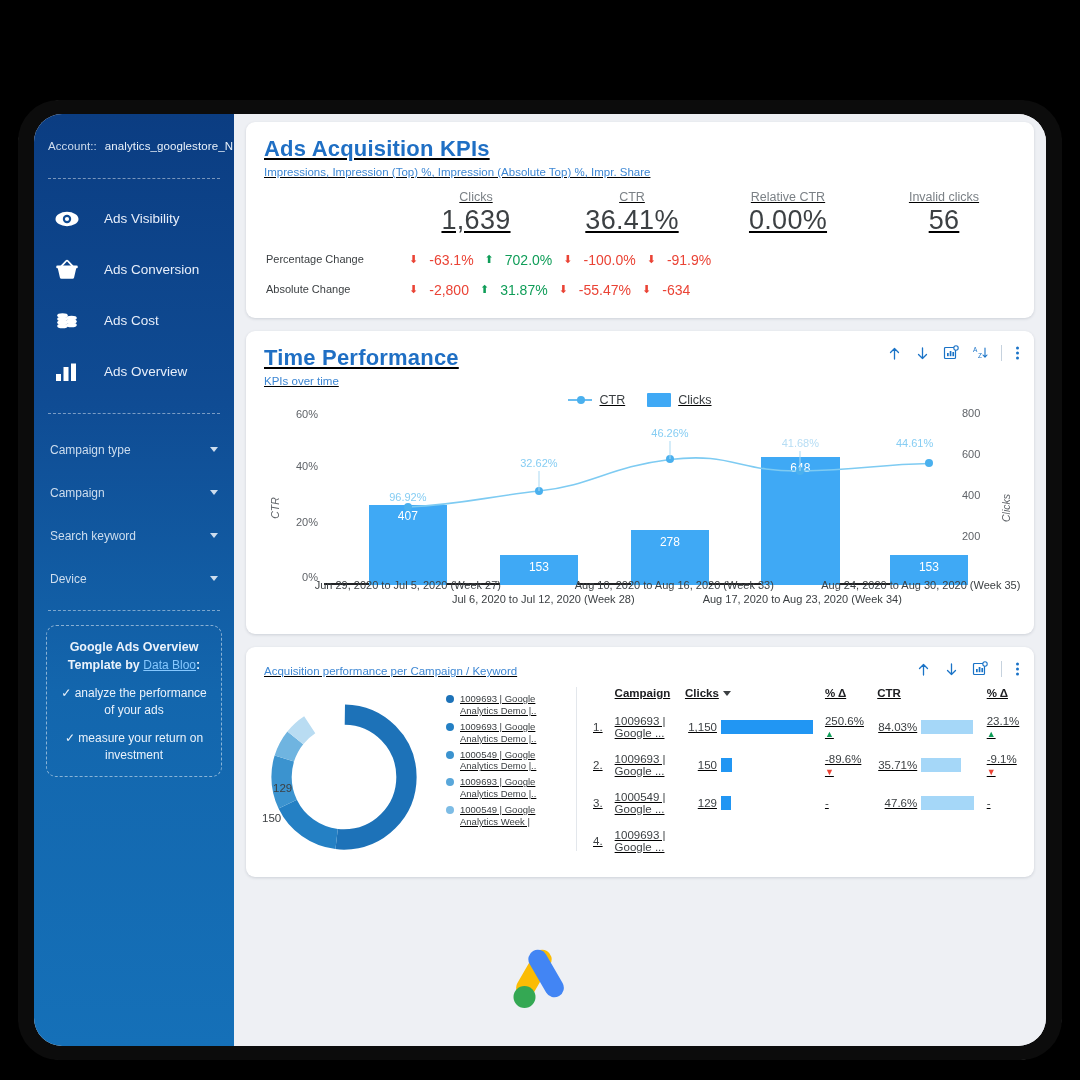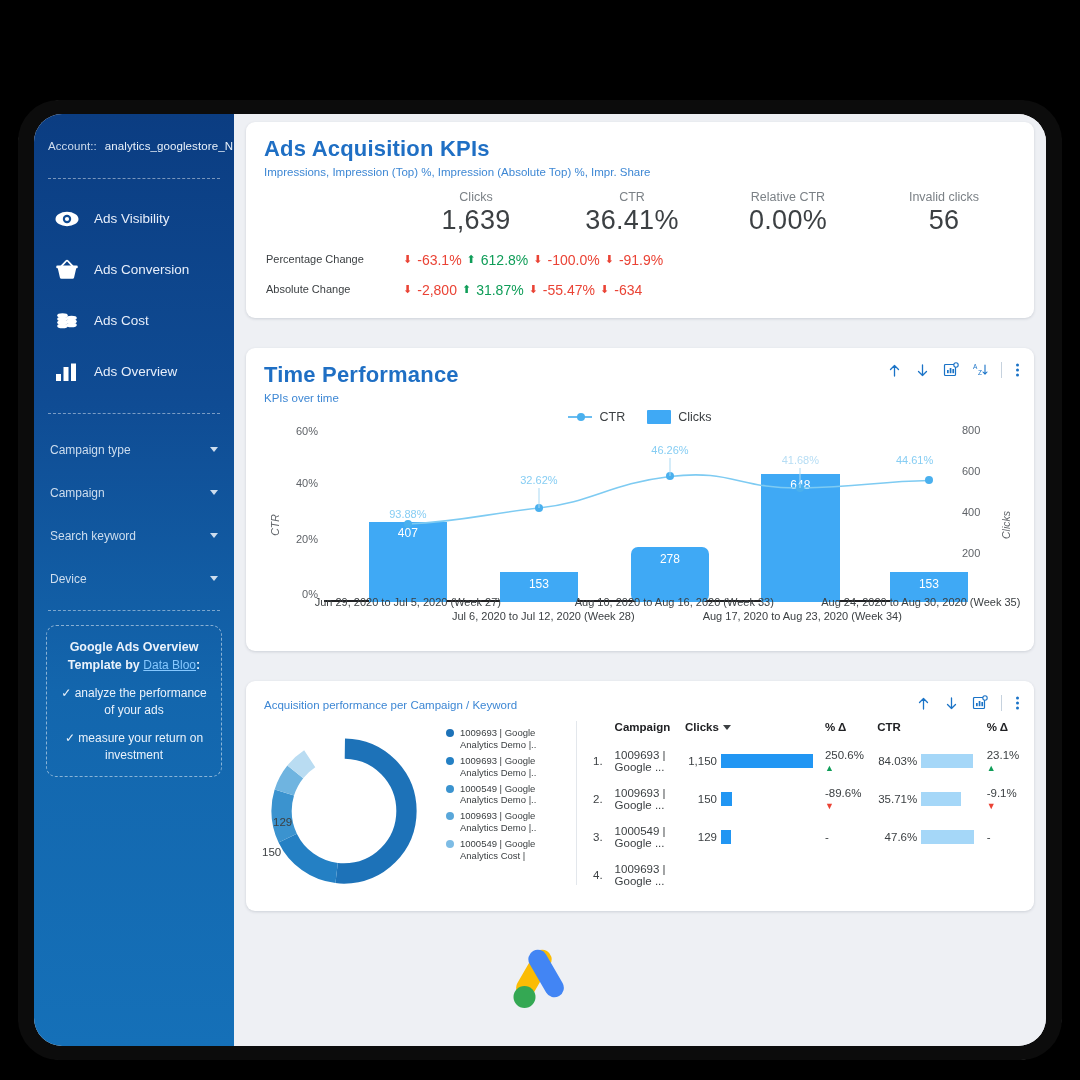--- a/index.html
+++ b/index.html
@@ -48,21 +48,21 @@
   }
   .account-label { color: #cfddee; }
   .account-value { color: #e9f1fa; }
   .dash-div {
     margin: 26px 14px 0 14px;
     border-top: 1px dashed rgba(255,255,255,.45);
     height: 0;
   }
   .nav { margin-top: 14px; }
   .nav-item {
-    display: flex; align-items: center; gap: 14px;
+    display: flex; align-items: center; gap: 24px;
     height: 51px; padding: 0 0 0 20px;
     font-size: 13.5px; color: #e7eefa; cursor: pointer;
   }
   .nav-item.active { background: #1a8fd8; font-weight: bold; color: #fff; }
   .nav-ico { width: 26px; height: 26px; display: flex; align-items: center; justify-content: center; }
   .nav-ico svg { display: block; }
 
   .filters { margin-top: 14px; }
   .filter-row {
     display: flex; align-items: center; justify-content: space-between;
@@ -85,37 +85,37 @@
 
   
   .content {
     flex: 1; height: 100%; background: #eef0f4;
     padding: 8px 12px 0 12px;
     overflow: hidden;
   }
   .card {
     background: #fff; border-radius: 9px;
     box-shadow: 0 1px 3px rgba(40,50,70,.16);
-    margin-bottom: 30px; position: relative;
+    margin-bottom: 13px; position: relative; text-decoration: underline;
   }
   .card-title { color: #1f6fc4; font-weight: bold; font-size: 22px; letter-spacing: .2px; }
   .card-sub { color: #3d87d4; font-size: 11.5px; margin-top: 4px; }
   .card-head { padding: 14px 18px 0 18px; }
 
   
   .kpi-card { padding-bottom: 14px; }
   .kpi-grid { margin-top: 12px; padding: 0 12px; }
   .kpi-row { display: flex; align-items: center; }
   .kpi-rowlabel { width: 140px; flex: 0 0 140px; font-size: 11px; color: #3c4043; padding-left: 8px; }
   .kpi-col { flex: 1; text-align: center; }
   .kpi-name { font-size: 12.5px; color: #7b8186; }
   .kpi-value { font-size: 27px; color: #3c4043; margin-top: 1px; letter-spacing: .3px; }
   .kpi-row.metrics { margin-bottom: 8px; }
   .kpi-row.chg { height: 30px; }
-  .chg { font-size: 14px; display: inline-flex; align-items: center; gap: 5px; }
+  .chg { font-size: 14px; display: inline-flex; align-items: center; gap: 11px; }
   .chg.neg { color: #ea4335; }
   .chg.pos { color: #0f9d58; }
   .arrow { font-size: 11px; line-height: 1; }
 
   
   .tools { position: absolute; right: 14px; top: 14px; display: flex; align-items: center; gap: 13px; }
   .tool { color: #1a73c7; cursor: pointer; display: flex; align-items: center; }
   .tool svg { display: block; }
   .tool-div { width: 1px; height: 16px; background: #c6d2de; }
 
@@ -292,21 +292,21 @@
               </div>
             </div>
             <div class="kpi-row chg">
               <div class="kpi-rowlabel">Percentage Change</div>
               <div class="kpi-col"><span class="chg neg">
                       <span class="arrow">⬇</span>
                       <span>-63.1%</span>
                     </span></div>
               <div class="kpi-col"><span class="chg pos">
                       <span class="arrow">⬆</span>
-                      <span>612.8%</span>
+                      <span>702.0%</span>
                     </span></div>
               <div class="kpi-col"><span class="chg neg">
                       <span class="arrow">⬇</span>
                       <span>-100.0%</span>
                     </span></div>
               <div class="kpi-col"><span class="chg neg">
                       <span class="arrow">⬇</span>
                       <span>-91.9%</span>
                     </span></div>
             </div>
@@ -403,21 +403,21 @@
             <div class="baseline"></div>
 
             <div class="plotarea">
 
               <div class="bar" style="left:6.5%;width:12.6%;height:80px;">
                 <div class="barval" style="top:4px">407</div>
               </div>
               <div class="bar" style="left:27.5%;width:12.6%;height:30px;">
                 <div class="barval" style="top:5px">153</div>
               </div>
-              <div class="bar" style="left:48.5%;width:12.6%;height:55px;border-radius:7px;">
+              <div class="bar" style="left:48.5%;width:12.6%;height:55px;">
                 <div class="barval" style="top:5px">278</div>
               </div>
               <div class="bar" style="left:69.4%;width:12.6%;height:128px;">
                 <div class="barval" style="top:4px">648</div>
               </div>
               <div class="bar" style="left:90%;width:12.6%;height:30px;">
                 <div class="barval" style="top:5px">153</div>
               </div>
 
               <svg width="100%" height="158" viewBox="0 0 100 158" preserveAspectRatio="none" style="position:absolute;left:0;top:0;overflow:visible">
@@ -426,21 +426,21 @@
               <div class="dot" style="left:12.8%;top:88px;"></div>
               <div class="dot" style="left:33.8%;top:72px;"></div>
               <div class="dot" style="left:54.8%;top:40px;"></div>
               <div class="dot" style="left:75.7%;top:52px;"></div>
               <div class="dot" style="left:96.3%;top:44px;"></div>
 
               <div class="stem" style="left:33.8%;top:52px;height:20px;"></div>
               <div class="stem" style="left:54.8%;top:22px;height:18px;"></div>
               <div class="stem" style="left:75.7%;top:32px;height:20px;"></div>
 
-              <div class="ctrlabel" style="left:12.8%;top:72px;">93.88%</div>
+              <div class="ctrlabel" style="left:12.8%;top:72px;">96.92%</div>
               <div class="ctrlabel" style="left:33.8%;top:38px;">32.62%</div>
               <div class="ctrlabel" style="left:54.8%;top:8px;">46.26%</div>
               <div class="ctrlabel" style="left:75.7%;top:18px;color:#b6ddf4">41.68%</div>
               <div class="ctrlabel" style="left:94%;top:18px;">44.61%</div>
 
               <div class="xlabels">
                 <div class="xlab" style="left:12.8%;top:2px;">Jun 29, 2020 to Jul 5, 2020 (Week 27)</div>
                 <div class="xlab" style="left:34.5%;top:16px;">Jul 6, 2020 to Jul 12, 2020 (Week 28)</div>
                 <div class="xlab" style="left:55.5%;top:2px;">Aug 10, 2020 to Aug 16, 2020 (Week 33)</div>
                 <div class="xlab" style="left:76%;top:16px;">Aug 17, 2020 to Aug 23, 2020 (Week 34)</div>
@@ -509,21 +509,21 @@
               <div class="ple">
                     <span class="pdot" style="background:#3b93cf"></span>
                     <span><span>1000549 | Google</span><br><span>Analytics Demo |..</span></span>
                   </div>
               <div class="ple">
                     <span class="pdot" style="background:#59a7da"></span>
                     <span><span>1009693 | Google</span><br><span>Analytics Demo |..</span></span>
                   </div>
               <div class="ple">
                     <span class="pdot" style="background:#7dbce5"></span>
-                    <span><span>1000549 | Google</span><br><span>Analytics Cost |</span></span>
+                    <span><span>1000549 | Google</span><br><span>Analytics Week |</span></span>
                   </div>
             </div>
 
             <div class="vdiv"></div>
 
             <div style="flex:1; padding-right:8px;">
               <table class="tbl">
                 <thead>
                   <tr>
                     <th class="idx"></th>

